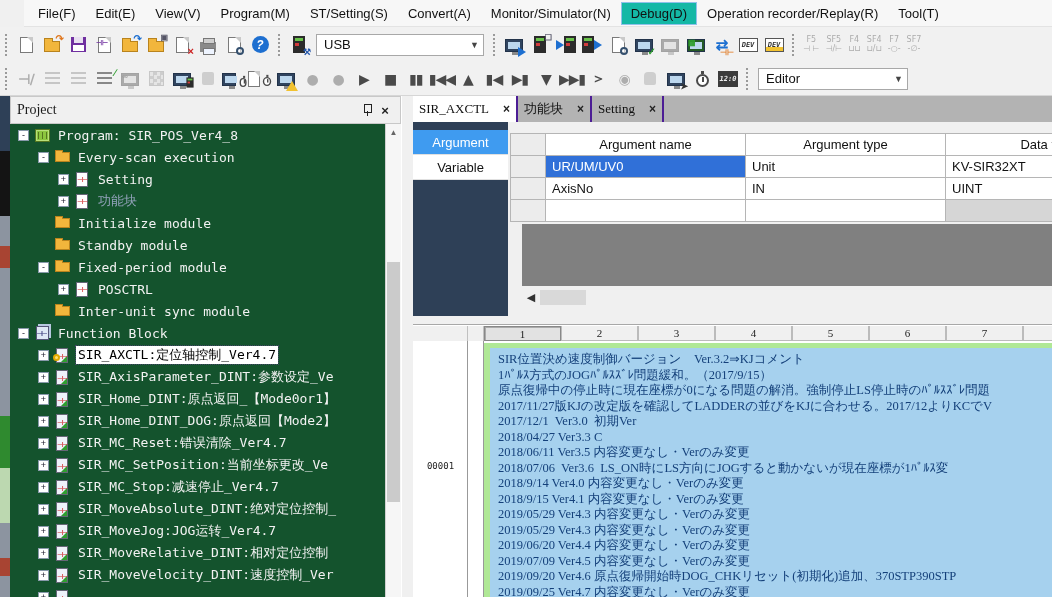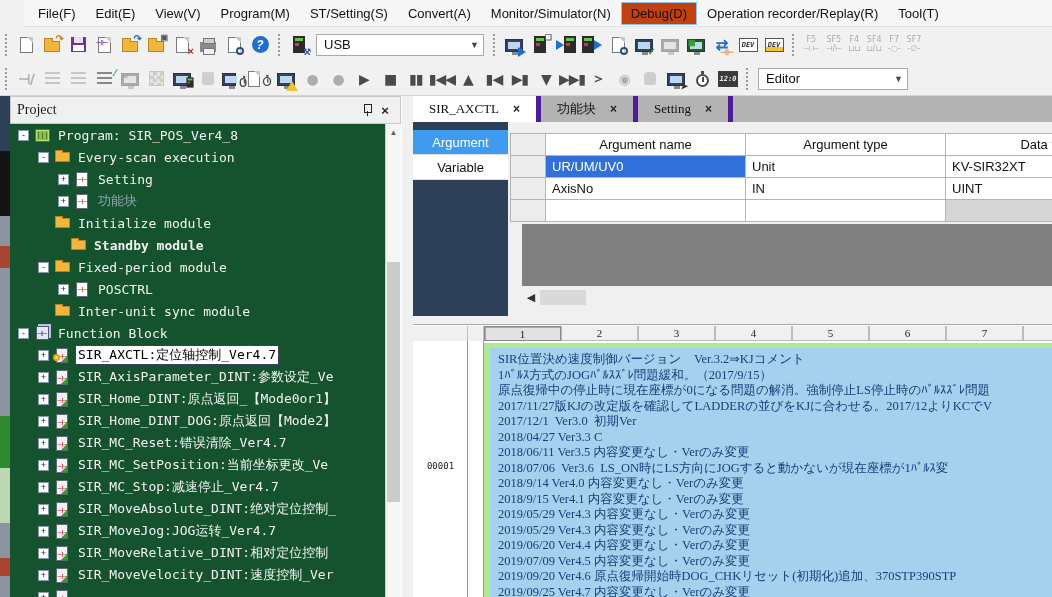--- a/index.html
+++ b/index.html
@@ -5,21 +5,21 @@
   * { margin:0; padding:0; box-sizing:border-box; }
   html,body { width:1052px; height:597px; overflow:hidden;
     font-family:"Liberation Sans", sans-serif; background:#f0f0f0; }
   #app { position:relative; width:1052px; height:597px; }
 
   
   .menubar { position:absolute; left:0; top:0; width:1052px; height:27px;
     background:#f7f7f7; border-bottom:1px solid #e3e3e3;
     display:flex; align-items:center; padding-left:4px; white-space:nowrap; overflow:hidden;margin-left:24px;}
   .menu-item { font-size:13px; color:#111; padding:3px 9px; border:1px solid transparent; }
-  .menu-item.hl { background:#c2410c; border:1px solid #8ec1ea; }
+  .menu-item.hl { background:#14b8a6; border:1px solid #8ec1ea; }
 
   
   .toolbar { position:absolute; left:0; width:1052px; background:#f1f1f1;
     display:flex; align-items:center; overflow:hidden; white-space:nowrap; }
   #toolbar1 { top:27px; height:35px; }
   #toolbar2 { top:62px; height:34px; border-bottom:1px solid #d6d6d6; }
   .grip { width:7px; height:22px; margin:0 3px;
     background:repeating-linear-gradient(#9a9a9a 0 2px, transparent 2px 4px);
     background-size:2px 100%; background-repeat:no-repeat; background-position:2px 0; }
   .ic { position:relative; width:24px; height:24px; display:inline-flex;
@@ -118,21 +118,21 @@
   #tree-scroll .sarr { height:16px; display:flex; align-items:center; justify-content:center; color:#666; font-size:8px; background:#f6f6f6;}
   #tree-thumb { position:absolute; left:1px; right:1px; top:138px; height:240px; background:#cbcbcb; }
 
   
   #vsplit { position:absolute; left:401px; top:0; width:12px; height:501px; background:#f0f0f0; border-left:1px solid #fff;}
   #hsplit { position:absolute; left:413px; top:220px; width:639px; height:8px; background:#f0f0f0; }
 
   
   #tabbar { position:absolute; left:413px; top:0; width:639px; height:26px; background:#b3b3b3;
     display:flex; align-items:stretch; }
-  .etab { display:flex; align-items:center; padding:0 16px; border-right:5px solid #4c1d95;
+  .etab { display:flex; align-items:center; padding:0 6px; border-right:2px solid #4c1d95;
     font-family:"Liberation Serif", serif; font-size:13px; color:#111; }
   .etab.act { background:#fff; }
   .etab .x { margin-left:14px; font-weight:bold; font-family:"Liberation Sans", sans-serif; font-size:12px; color:#222;}
 
   #top-pane { position:absolute; left:413px; top:26px; width:639px; height:194px; background:#2e4057; }
   #side-col { position:absolute; left:0; top:0; width:95px; height:100%; }
   #side-tabs { margin-top:8px; background:#fff; }
   .stab { height:25px; display:flex; align-items:center; justify-content:center; font-size:13px; color:#111; border-bottom:1px solid #e0e0e0;}
   .stab.act { background:#3f9bf0; color:#fff; }
   #table-zone { position:absolute; left:95px; top:0; right:0; height:100%; background:#f0f0f0; }
@@ -452,21 +452,21 @@
             </span>
             <span class="tlabel">功能块</span>
           </div>
           <div class="trow" style="padding-left: 28px;">
             <span class="expander none"></span>
             <span class="ticon">
               <i class="ic-fld"></i>
             </span>
             <span class="tlabel">Initialize module</span>
           </div>
-          <div class="trow" style="padding-left: 44px; font-weight: bold;">
+          <div class="trow" style="padding-left: 28px;">
             <span class="expander none"></span>
             <span class="ticon">
               <i class="ic-fld"></i>
             </span>
             <span class="tlabel">Standby module</span>
           </div>
           <div class="trow" style="padding-left: 28px;">
             <span class="expander">-</span>
             <span class="ticon">
               <i class="ic-fld"></i>

